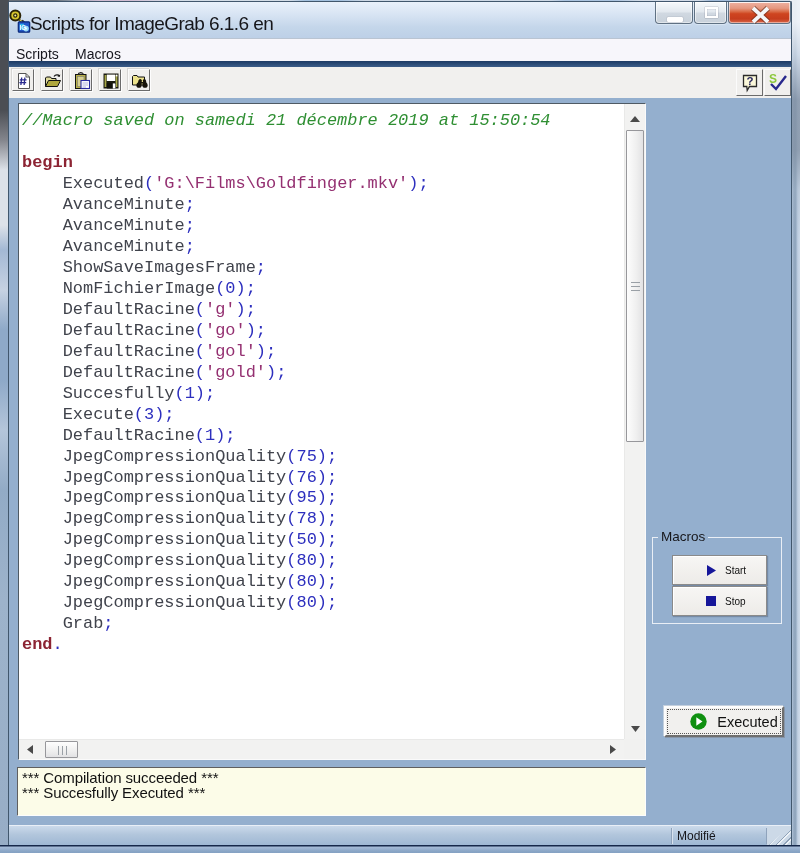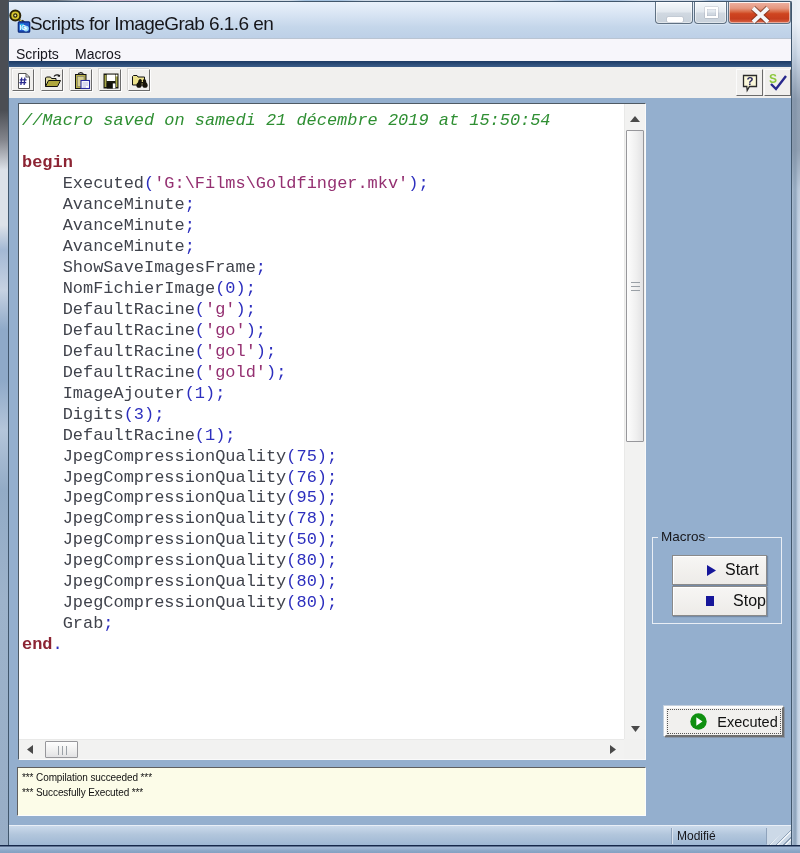--- a/index.html
+++ b/index.html
@@ -52,27 +52,27 @@
   
   #vsb{position:absolute;right:0;top:0;width:21px;bottom:20px;background:#f2f2f1;border-left:1px solid #e9e9e8;}
   #vthumb{position:absolute;left:1px;top:26px;width:18px;height:312px;background:linear-gradient(90deg,#fdfdfd,#efefef 60%,#e2e2e4);border:1px solid #97979b;border-radius:1px;}
   .vgrip{position:absolute;left:4px;width:9px;height:1px;background:#9aa0a6;}
   #hsb{position:absolute;left:0;bottom:0;right:21px;height:20px;background:#f2f2f1;border-top:1px solid #e9e9e8;}
   #hthumb{position:absolute;left:26px;top:1px;width:33px;height:17px;background:linear-gradient(180deg,#fdfdfd,#efefef 60%,#e2e2e4);border:1px solid #97979b;border-radius:1px;}
   .hgrip{position:absolute;top:4px;width:1px;height:9px;background:#9aa0a6;}
   #sbcorner{position:absolute;right:0;bottom:0;width:21px;height:20px;background:#f1f1f0;}
   
   #memo{left:8px;top:669px;width:629px;height:49px;background:#fcfce8;border:1px solid;border-color:#5f5f5f #fdfdfd #fdfdfd #5f5f5f;
-    font-size:10px;line-height:14.5px;color:#111;padding:3px 0 0 4px;letter-spacing:-0.1px;}
+    font-size:15px;line-height:14.5px;color:#111;padding:3px 0 0 4px;letter-spacing:-0.1px;}
   
   #macros{left:643px;top:439px;width:130px;height:87px;border:1px solid #e9eef5;}
   #macros-label{position:absolute;left:5px;top:-9px;background:#94afce;padding:0 3px;font-size:13.5px;color:#16161a;}
   .mbtn{left:663px;width:95px;height:30px;background:linear-gradient(180deg,#f7f6f4,#edebe8);border:1px solid #8a8a8a;
     box-shadow:inset 1px 1px 0 #fff,1px 1px 1px rgba(60,70,90,.35);
-    display:flex;align-items:center;font-size:16px;color:#111;}
+    display:flex;align-items:center;font-size:10px;color:#111;}
   
   #exec{left:655px;top:608px;width:120px;height:31px;background:#f1f0ee;border:2px solid;border-color:#fdfdfd #6f6f6f #6f6f6f #fdfdfd;box-shadow:1px 1px 0 #8795a8,-1px -1px 0 #c3cfdd;}
   #exec-inner{position:absolute;left:1px;top:1px;right:1px;bottom:1px;border:1px dotted #555;
     display:flex;align-items:center;justify-content:center;font-size:14.5px;color:#111;padding-left:20px;}
   
   #statusbar{left:0;top:823px;width:782px;height:20px;
     background:linear-gradient(180deg,#cbdaeb 0,#b2c6dc 45%,#9fb8d4 100%);border-top:1px solid #e9eff7;}
   .sbsep{top:2px;width:1px;height:16px;background:#8fa3bc;box-shadow:1px 0 0 #d8e2ee;}
   #sbgrip{left:758px;top:0;width:24px;height:19px;background:#ccd9e7;}
   #sbgrip::after{content:"";position:absolute;inset:0;
@@ -191,22 +191,22 @@
     <span class="i">Executed</span><span class="n">(</span><span class="s">'G:\Films\Goldfinger.mkv'</span><span class="n">);</span>
     <span class="i">AvanceMinute</span><span class="n">;</span>
     <span class="i">AvanceMinute</span><span class="n">;</span>
     <span class="i">AvanceMinute</span><span class="n">;</span>
     <span class="i">ShowSaveImagesFrame</span><span class="n">;</span>
     <span class="i">NomFichierImage</span><span class="n">(0);</span>
     <span class="i">DefaultRacine</span><span class="n">(</span><span class="s">'g'</span><span class="n">);</span>
     <span class="i">DefaultRacine</span><span class="n">(</span><span class="s">'go'</span><span class="n">);</span>
     <span class="i">DefaultRacine</span><span class="n">(</span><span class="s">'gol'</span><span class="n">);</span>
     <span class="i">DefaultRacine</span><span class="n">(</span><span class="s">'gold'</span><span class="n">);</span>
-    <span class="i">ImageAjouter</span><span class="n">(1);</span>
-    <span class="i">Digits</span><span class="n">(3);</span>
+    <span class="i">Succesfully</span><span class="n">(1);</span>
+    <span class="i">Execute</span><span class="n">(3);</span>
     <span class="i">DefaultRacine</span><span class="n">(1);</span>
     <span class="i">JpegCompressionQuality</span><span class="n">(75);</span>
     <span class="i">JpegCompressionQuality</span><span class="n">(76);</span>
     <span class="i">JpegCompressionQuality</span><span class="n">(95);</span>
     <span class="i">JpegCompressionQuality</span><span class="n">(78);</span>
     <span class="i">JpegCompressionQuality</span><span class="n">(50);</span>
     <span class="i">JpegCompressionQuality</span><span class="n">(80);</span>
     <span class="i">JpegCompressionQuality</span><span class="n">(80);</span>
     <span class="i">JpegCompressionQuality</span><span class="n">(80);</span>
     <span class="i">Grab</span><span class="n">;</span>
@@ -246,21 +246,21 @@
     <div class="abs mbtn" style="top:457px">
         <svg width="9" height="11" style="margin-left:34px">
           <path d="M0 0 L9 5.5 L0 11 Z" fill="#16169a"></path>
         </svg>
         <span style="margin-left:9px">Start</span>
       </div>
     <div class="abs mbtn" style="top:488px">
         <svg width="10" height="10" style="margin-left:33px">
           <rect width="10" height="10" fill="#16169a"></rect>
         </svg>
-        <span style="margin-left:19px">Stop</span>
+        <span style="margin-left:9px">Stop</span>
       </div>
     <div class="abs" id="exec">
         <div id="exec-inner">
       <svg width="17" height="17" style="margin-right:10px">
             <circle cx="8.5" cy="8.5" r="8.2" fill="#0f9010"></circle>
             <path d="M6.3 4.3 L12.5 8.5 L6.3 12.7 Z" fill="#fff"></path>
           </svg>
       <span>Executed</span>
     </div>
       </div>

